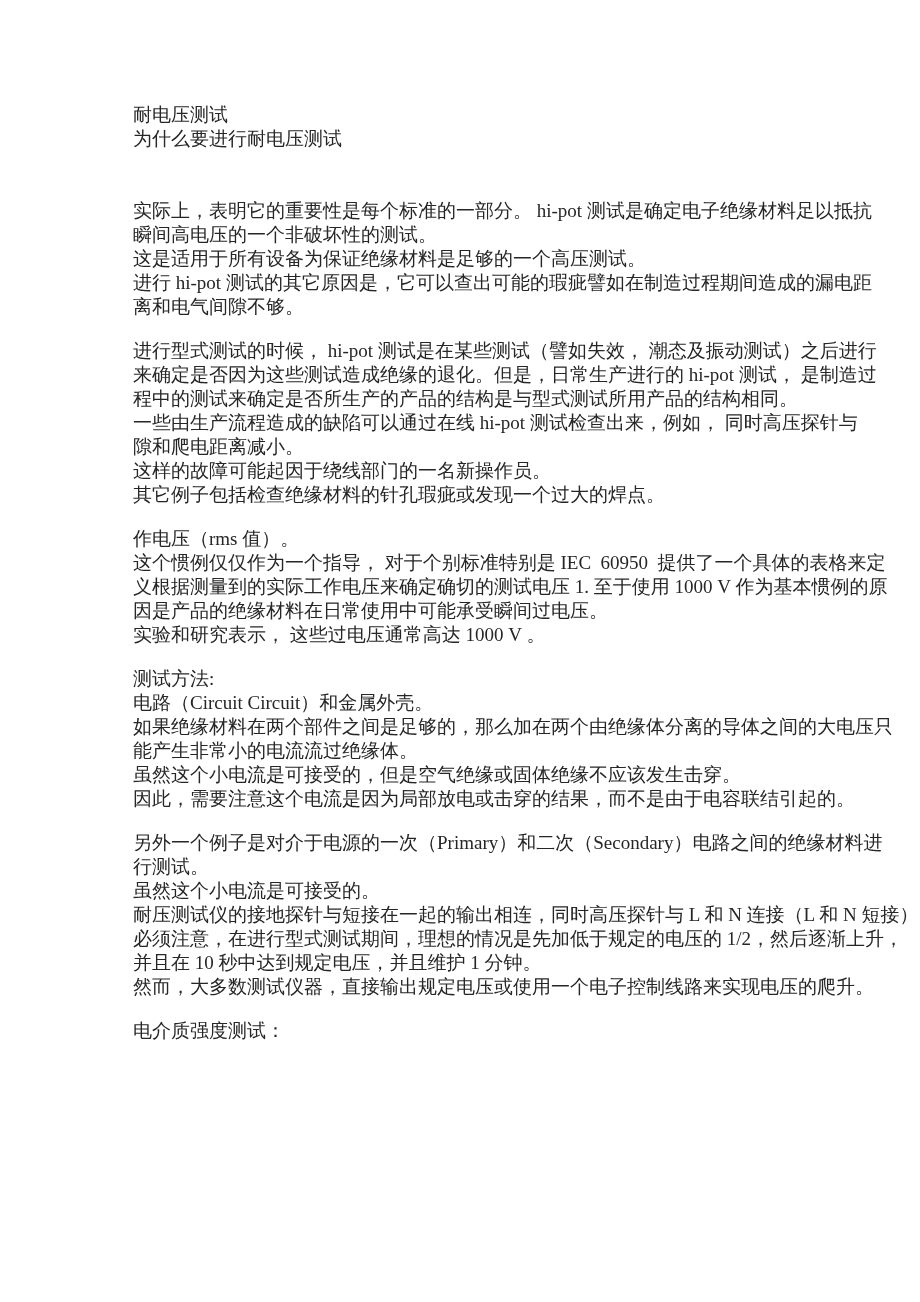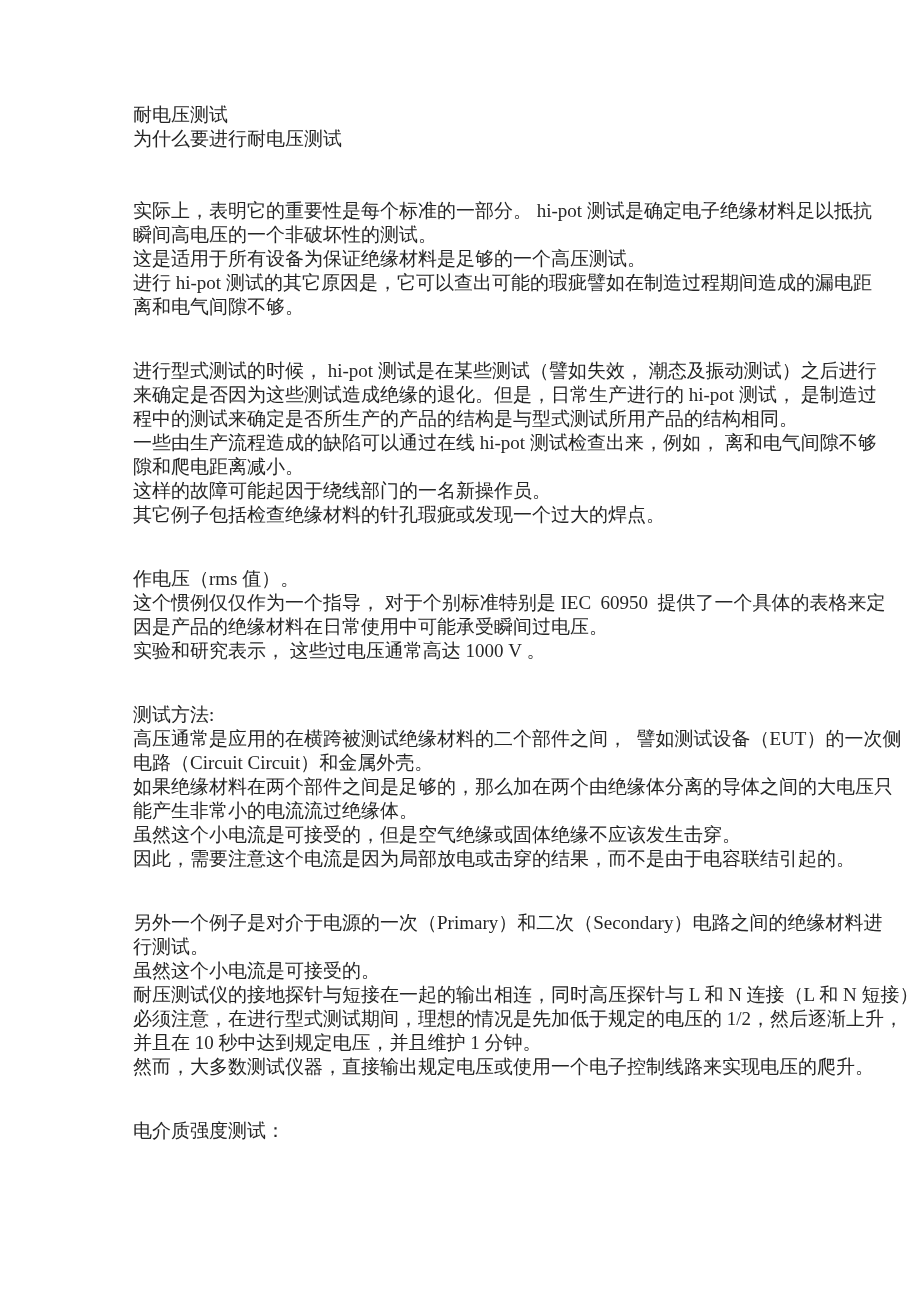--- a/index.html
+++ b/index.html
@@ -19,21 +19,21 @@
     position: absolute;
     left: 133px;
     top: 103px;
     width: 740px;
     color: #262626;
     font-size: 19px;
     line-height: 24px;
   }
   .block { margin: 0; font-family: Liberation Serif, serif; }
   
-  .block + .block { margin-top: 40px; }
+  .block + .block { margin-top: 20px; }
   
   .block.title { margin-bottom: 48px; }
   .block.title + .block { margin-top: 0; }
   .line {
     height: 24px;
     white-space: pre;      
     letter-spacing: 0px;
   }
   .line.outdent { margin-left: -21px; }
 </style>
@@ -50,34 +50,34 @@
         <div class="line">实际上，表明它的重要性是每个标准的一部分。 hi-pot 测试是确定电子绝缘材料足以抵抗</div>
         <div class="line">瞬间高电压的一个非破坏性的测试。</div>
         <div class="line">这是适用于所有设备为保证绝缘材料是足够的一个高压测试。</div>
         <div class="line">进行 hi-pot 测试的其它原因是，它可以查出可能的瑕疵譬如在制造过程期间造成的漏电距</div>
         <div class="line">离和电气间隙不够。</div>
       </div>
       <div class="block">
         <div class="line">进行型式测试的时候， hi-pot 测试是在某些测试（譬如失效， 潮态及振动测试）之后进行</div>
         <div class="line">来确定是否因为这些测试造成绝缘的退化。但是，日常生产进行的 hi-pot 测试， 是制造过</div>
         <div class="line">程中的测试来确定是否所生产的产品的结构是与型式测试所用产品的结构相同。</div>
-        <div class="line">一些由生产流程造成的缺陷可以通过在线 hi-pot 测试检查出来，例如， 离和电气间隙不够</div>
+        <div class="line">一些由生产流程造成的缺陷可以通过在线 hi-pot 测试检查出来，例如， 同时高压探针与</div>
         <div class="line">隙和爬电距离减小。</div>
         <div class="line">这样的故障可能起因于绕线部门的一名新操作员。</div>
         <div class="line">其它例子包括检查绝缘材料的针孔瑕疵或发现一个过大的焊点。</div>
       </div>
       <div class="block">
         <div class="line">作电压（rms 值）。</div>
         <div class="line">这个惯例仅仅作为一个指导， 对于个别标准特别是 IEC  60950  提供了一个具体的表格来定</div>
+        <div class="line">义根据测量到的实际工作电压来确定确切的测试电压 1. 至于使用 1000 V 作为基本惯例的原</div>
         <div class="line">因是产品的绝缘材料在日常使用中可能承受瞬间过电压。</div>
         <div class="line">实验和研究表示， 这些过电压通常高达 1000 V 。</div>
       </div>
       <div class="block">
         <div class="line">测试方法:</div>
-        <div class="line">高压通常是应用的在横跨被测试绝缘材料的二个部件之间，  譬如测试设备（EUT）的一次侧</div>
         <div class="line">电路（Circuit Circuit）和金属外壳。</div>
         <div class="line">如果绝缘材料在两个部件之间是足够的，那么加在两个由绝缘体分离的导体之间的大电压只</div>
         <div class="line">能产生非常小的电流流过绝缘体。</div>
         <div class="line">虽然这个小电流是可接受的，但是空气绝缘或固体绝缘不应该发生击穿。</div>
         <div class="line">因此，需要注意这个电流是因为局部放电或击穿的结果，而不是由于电容联结引起的。</div>
       </div>
       <div class="block">
         <div class="line">另外一个例子是对介于电源的一次（Primary）和二次（Secondary）电路之间的绝缘材料进</div>
         <div class="line">行测试。</div>
         <div class="line">虽然这个小电流是可接受的。</div>

